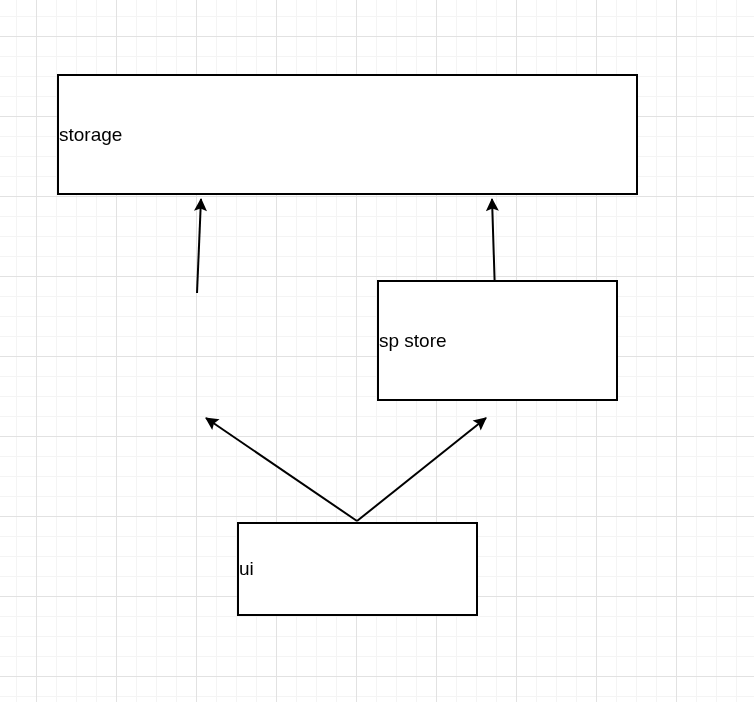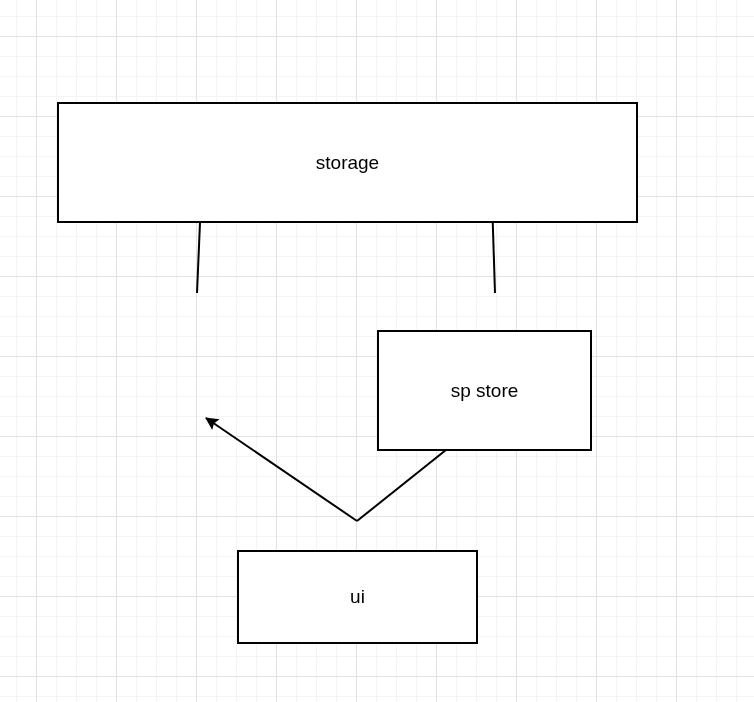--- a/index.html
+++ b/index.html
@@ -36,30 +36,29 @@
     stroke-width: 2;
     fill: none;
   }
   .node {
     position: absolute;
     box-sizing: border-box;
     background: #ffffff;
     border: 2px solid #000000;
     display: flex;
     align-items: center;
-    justify-content: center;
+    justify-content: flex-start;
     font-family: "Liberation Sans", sans-serif;
     font-size: 19px;
     color: #000000;
     white-space: nowrap;
-    margin-top: 28px;
   }
   .node-storage { left: 57px;  top: 74px;  width: 581px; height: 121px; }
   .node-hot     { left: 77px;  top: 294px; width: 240px; height: 121px; }
-  .node-sp      { left: 377px; top: 302px; width: 215px; height: 121px; }
+  .node-sp      { left: 377px; top: 280px; width: 241px; height: 121px; }
   .node-ui      { left: 237px; top: 522px; width: 241px; height: 94px; }
 </style>
 </head>
 <body>
 
 <div class="canvas">
 
   <svg class="edges-layer" width="754" height="702" viewBox="0 0 754 702" xmlns="http://www.w3.org/2000/svg">
     <defs>
       <marker id="arrowhead" viewBox="0 0 10 10" refX="9.2" refY="5" markerWidth="8" markerHeight="6.5" orient="auto">

